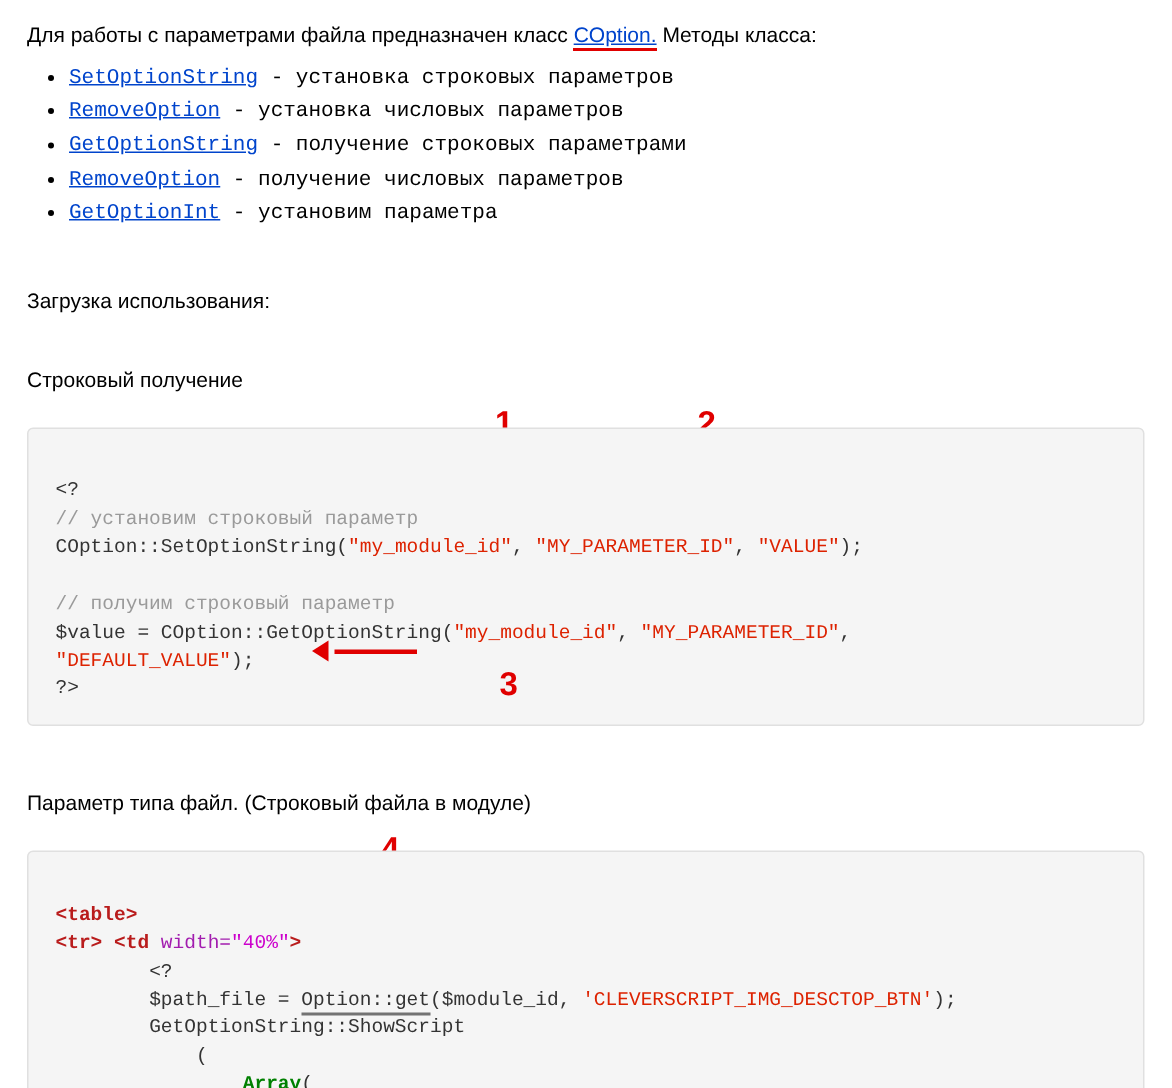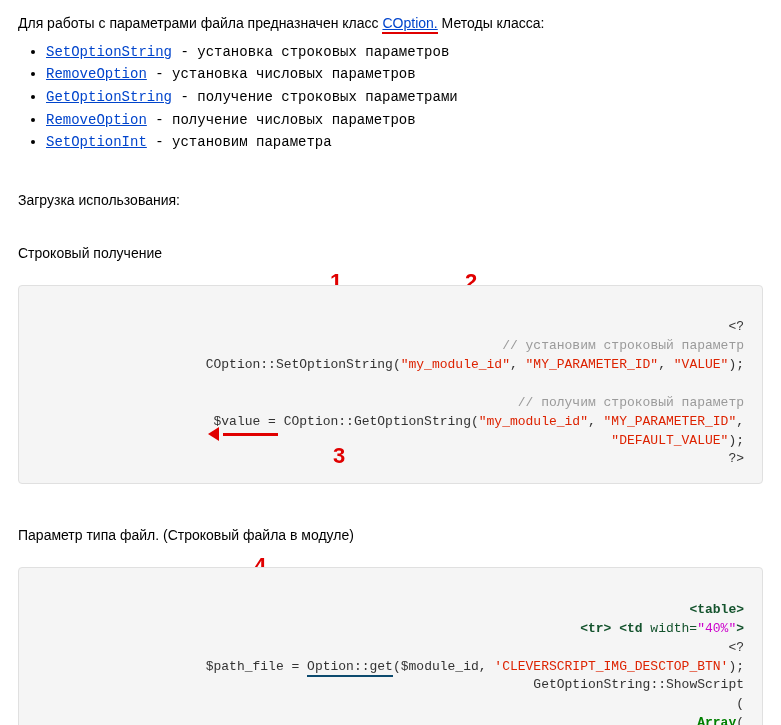--- a/index.html
+++ b/index.html
@@ -25,29 +25,28 @@
     border: 1px solid #e0e0e0;
     border-radius: 4px;
     padding: 14px 18px;
     margin: 10px 0 18px 0;
     font-family: "Courier New", Courier, monospace;
     font-size: 13px;
     line-height: 1.45;
     white-space: pre-wrap;
     position: relative;
     color: #333;
-    text-align: right;
   }
   .comment { color: #9a9a9a; }
-  .tag { color: #14532d; font-weight: bold; }
-  .attr { color: #14532d; }
+  .tag { color: #b91c1c; font-weight: bold; }
+  .attr { color: #a21caf; }
   .val { color: #cc00cc; }
   .str { color: #dd2200; }
   .kw { color: #008000; font-weight: bold; }
-  .red-underline { border-bottom: 2px solid #0c4a6e; padding-bottom: 1px; }
+  .red-underline { border-bottom: 2px solid #737373; padding-bottom: 1px; }
   .annot-num {
     position: absolute;
     color: #e00000;
     font-weight: bold;
     font-size: 22px;
     font-family: Arial, sans-serif;
     pointer-events: none;
   }
   .arrow-down {
     position: absolute;
@@ -96,21 +95,21 @@
 
 <p>
   <span>Для работы с параметрами файла предназначен класс </span><a href="#"><span class="coption-underline">COption.</span></a><span> Методы класса:</span>
 </p>
 
 <ul>
   <li><a href="#">SetOptionString</a><span> - установка строковых параметров</span></li>
   <li><a href="#">RemoveOption</a><span> - установка числовых параметров</span></li>
   <li><a href="#">GetOptionString</a><span> - получение строковых параметрами</span></li>
   <li><a href="#">RemoveOption</a><span> - получение числовых параметров</span></li>
-  <li><a href="#">SetOptionInt</a><span> - установим параметра</span></li>
+  <li><a href="#">GetOptionInt</a><span> - установим параметра</span></li>
 </ul>
 
 <div class="section-gap"></div>
 <p>Загрузка использования:</p>
 <div class="section-gap"></div>
 <p>Строковый получение</p>
 
 <div style="position:relative;">
 
   <div class="annot-num" style="left:312px; top:-16px;">1</div>

